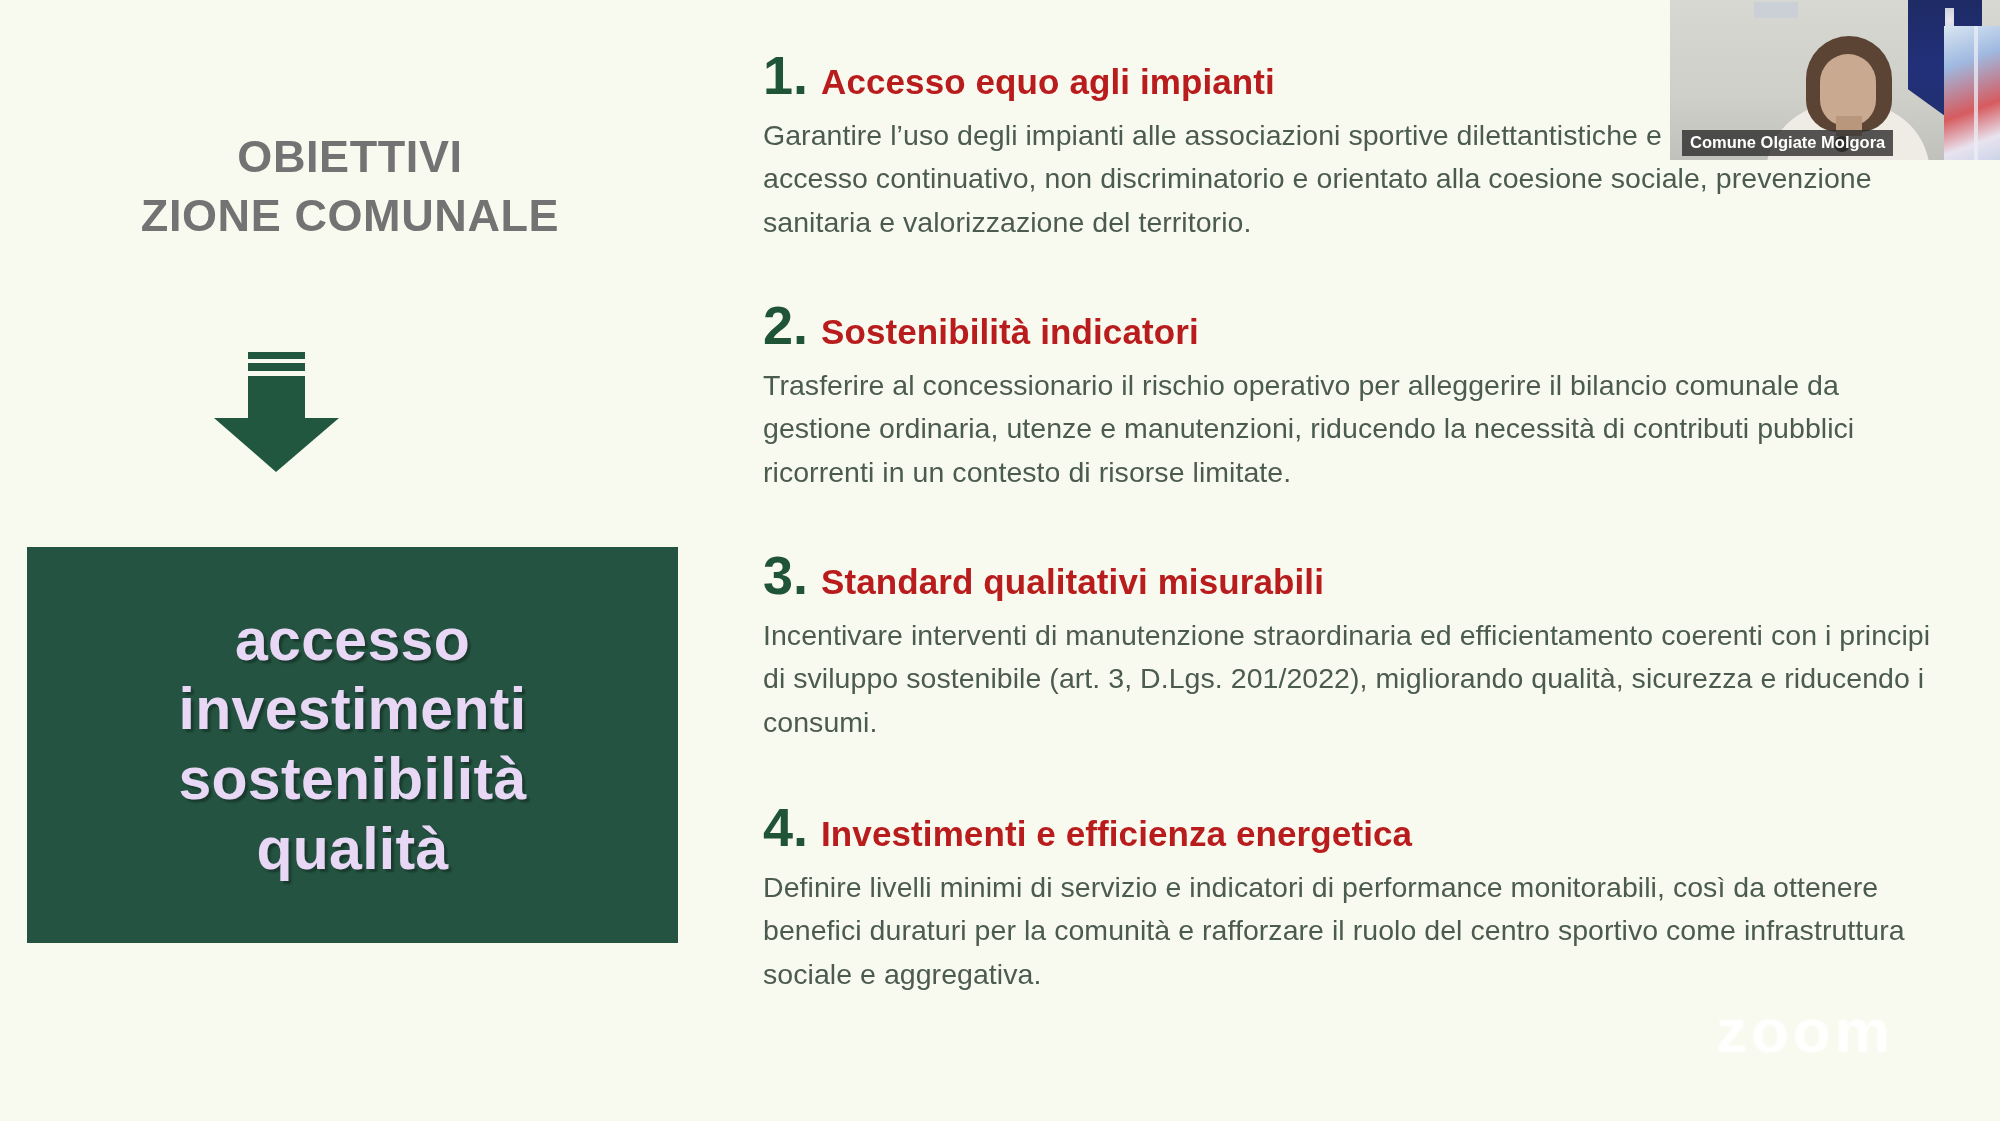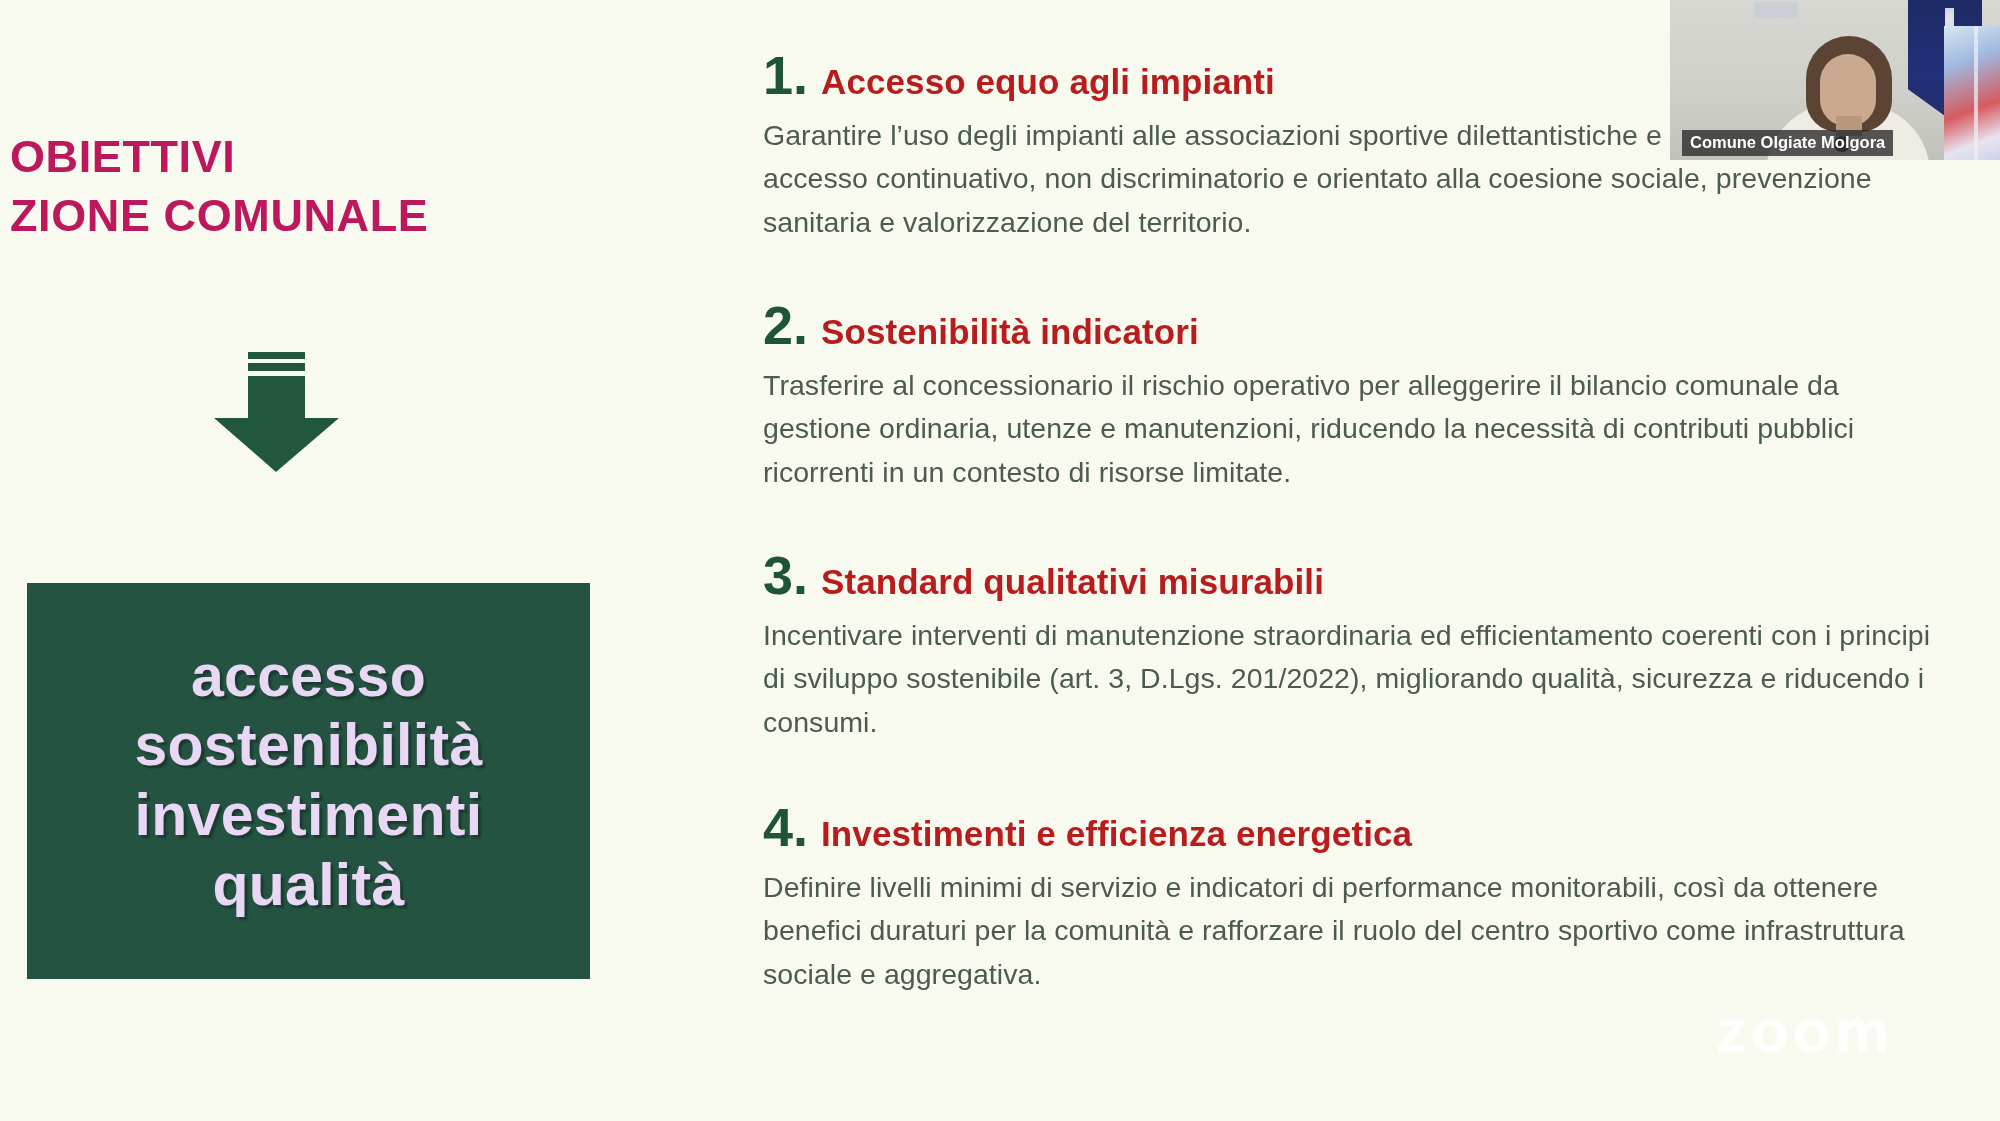--- a/index.html
+++ b/index.html
@@ -27,21 +27,22 @@
     left: 0;
     top: 0;
     width: 700px;
     height: 1121px;
   }
   #slide-title {
     position: absolute;
     left: 10px;
     top: 128px;
     width: 680px;
-    color: #be185d;
+    text-align: center;
+    color: #737373;
     font-family: "Liberation Sans", sans-serif;
     font-weight: bold;
     font-size: 45px;
     line-height: 1.30;
     letter-spacing: 0.6px;
   }
   #slide-title .tline { display: block; white-space: nowrap; }
 
   
   #arrow {
@@ -76,28 +77,27 @@
     border-left: 62px solid transparent;
     border-right: 63px solid transparent;
     border-top: 54px solid #21573f;
   }
 
   
   #keyword-box {
     position: absolute;
     left: 27px;
     top: 547px;
-    width: 563px;
+    width: 651px;
     height: 396px;
     background: #245441;
     display: flex;
     flex-direction: column;
     align-items: center;
     justify-content: center;
-    margin-top: 36px;
   }
   #keyword-box .kw {
     display: block;
     color: #e8d7f5;
     font-family: "Liberation Sans", sans-serif;
     font-weight: bold;
     font-size: 59px;
     line-height: 1.18;
     letter-spacing: 0.3px;
     text-align: center;
@@ -280,22 +280,22 @@
 
     <div id="arrow">
       <div class="bar bar1"></div>
       <div class="bar bar2"></div>
       <div class="shaft"></div>
       <div class="head"></div>
     </div>
 
     <div id="keyword-box">
       <span class="kw">accesso</span>
+      <span class="kw">investimenti</span>
       <span class="kw">sostenibilità</span>
-      <span class="kw">investimenti</span>
       <span class="kw">qualità</span>
     </div>
 
   </div>
 
   <div id="right-col">
 
     <div class="objective" id="obj-1">
       <div class="obj-head">
         <span class="obj-num">1.</span>

